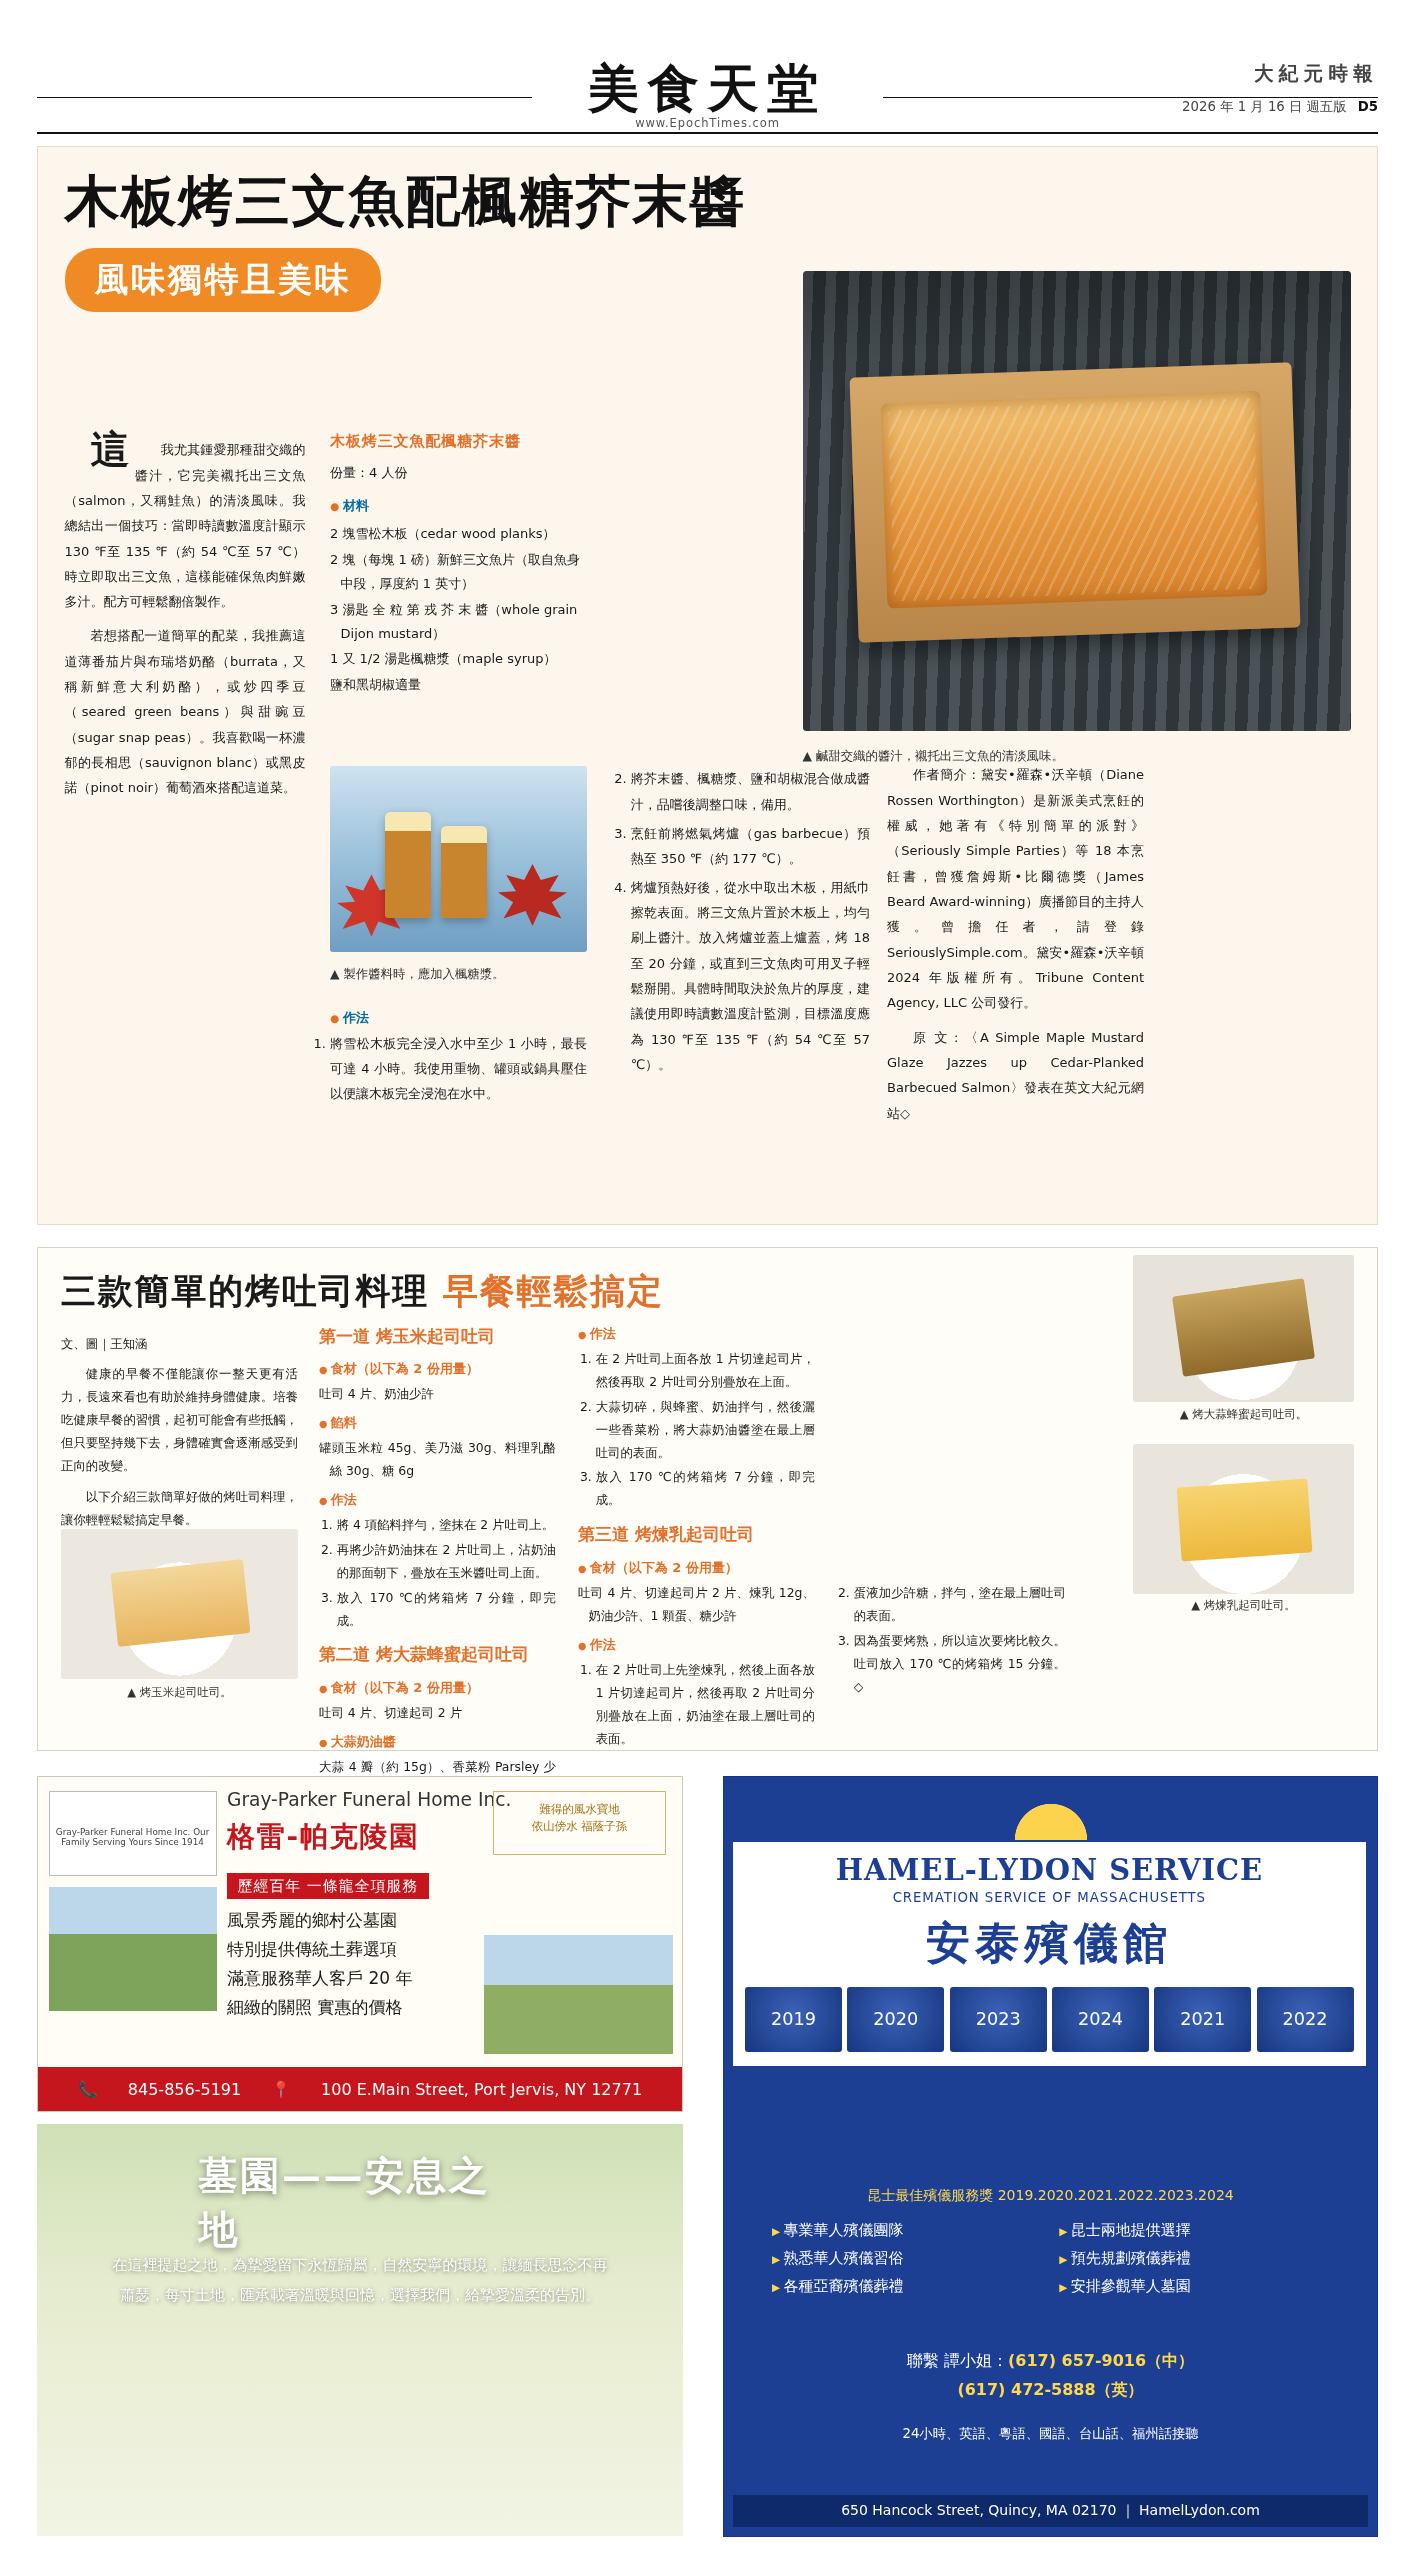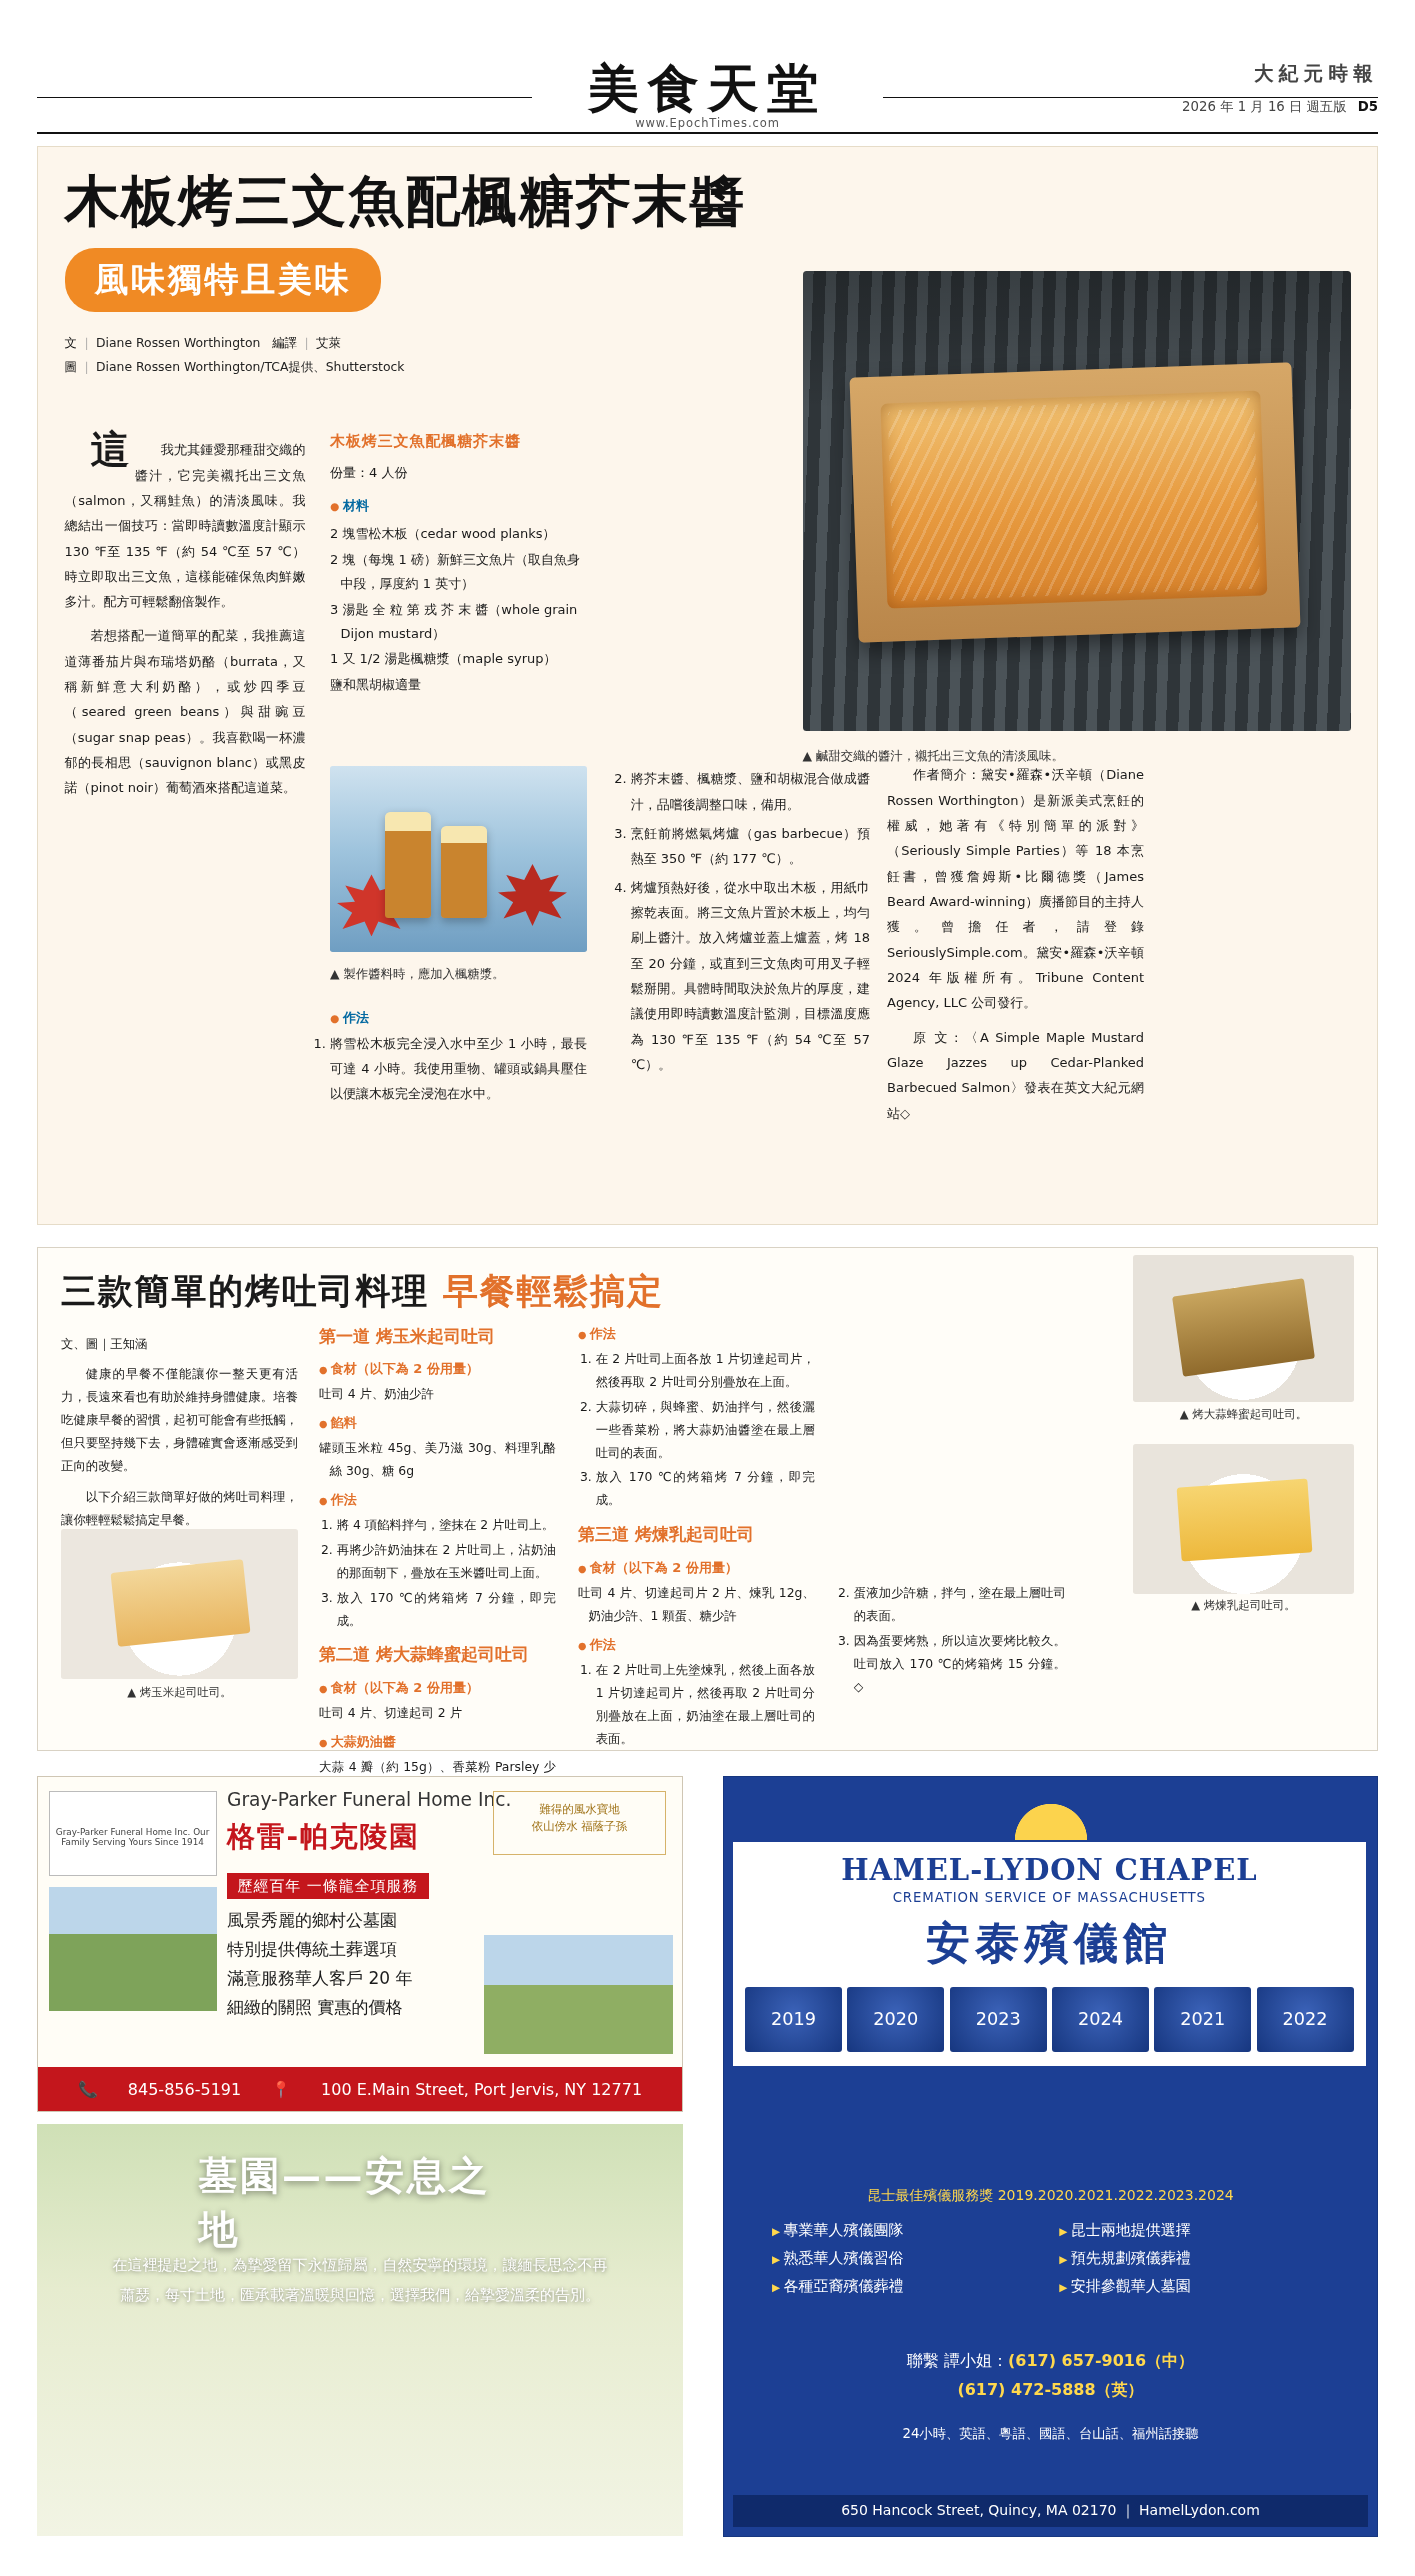--- a/index.html
+++ b/index.html
@@ -237,25 +237,20 @@
         <span>2026 年 1 月 16 日 週五版</span>
         <span class="pg">D5</span>
       </div>
     </div>
   </div>
 
   <div class="feature">
     <div class="headline">木板烤三文魚配楓糖芥末醬</div>
     <div class="subhead-pill">風味獨特且美味</div>
 
-    <div class="byline">
-      <span class="lbl">文</span><span class="byline-sep">｜</span><span>Diane Rossen Worthington</span>
-      &nbsp;&nbsp;<span class="lbl">編譯</span><span class="byline-sep">｜</span><span>艾萊</span><br>
-      <span class="lbl">圖</span><span class="byline-sep">｜</span><span>Diane Rossen Worthington/TCA提供、Shutterstock</span>
-    </div>
 
     <div class="hero-photo">
       <div class="hero-board">
         <div class="hero-fish"></div>
       </div>
     </div>
     <div class="cap-hero photo-cap">▲ 鹹甜交織的醬汁，襯托出三文魚的清淡風味。</div>
 
     
     <div class="col col-1">
@@ -407,21 +402,21 @@
 
       <div class="ad-cem">
         <div class="cem-title">墓園——安息之地</div>
         <div class="cem-body">在這裡提起之地，為摯愛留下永恆歸屬，自然安寧的環境，讓緬長思念不再蕭瑟，每寸土地，匯承載著溫暖與回憶，選擇我們，給摯愛溫柔的告別。</div>
       </div>
     </div>
 
     <div class="ad-right">
       <div class="hl-sun"></div>
       <div class="hl-white">
-        <div class="hl-name">HAMEL-LYDON CHAPEL</div>
+        <div class="hl-name">HAMEL-LYDON SERVICE</div>
         <div class="hl-sub">CREMATION SERVICE OF MASSACHUSETTS</div>
         <div class="hl-cn">安泰殯儀館</div>
         <div class="hl-badges">
           <div class="hl-badge">2019</div>
           <div class="hl-badge">2020</div>
           <div class="hl-badge">2023</div>
           <div class="hl-badge">2024</div>
           <div class="hl-badge">2021</div>
           <div class="hl-badge">2022</div>
         </div>

